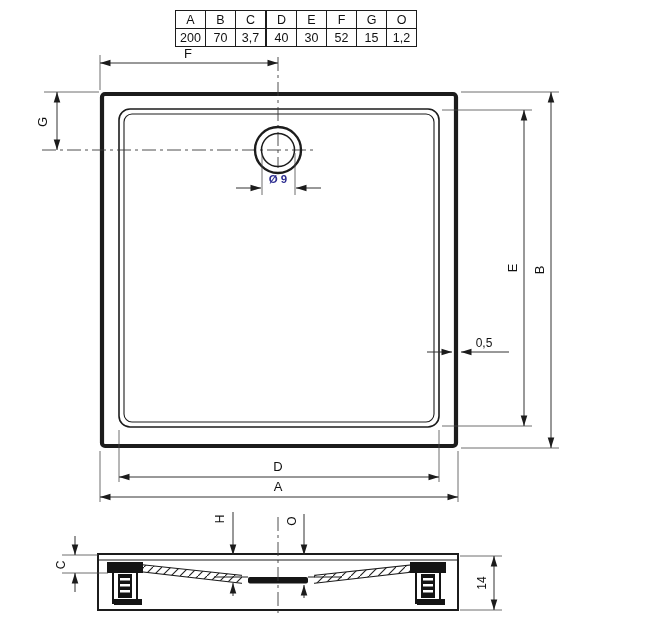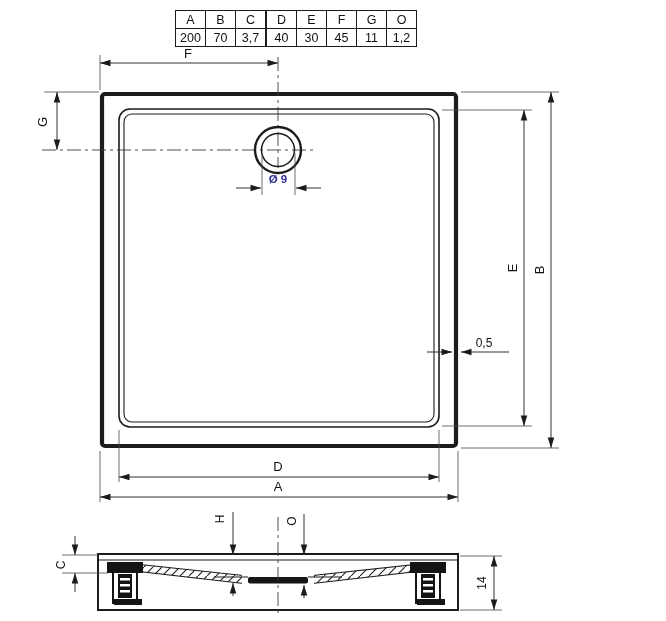--- a/index.html
+++ b/index.html
@@ -43,22 +43,22 @@
       <td>F</td>
       <td>G</td>
       <td>O</td>
     </tr>
     <tr>
       <td>200</td>
       <td>70</td>
       <td>3,7</td>
       <td class="thick-left">40</td>
       <td>30</td>
-      <td>45</td>
-      <td>11</td>
+      <td>52</td>
+      <td>15</td>
       <td>1,2</td>
     </tr>
   </tbody>
     </table>
 
   <svg class="drawing" width="666" height="621" viewBox="0 0 666 621">
     <defs>
       <marker id="arr" markerWidth="14" markerHeight="10" refX="11.5" refY="5" orient="auto-start-reverse" markerUnits="userSpaceOnUse">
         <path d="M11.5,5 L1,1.7 L1,8.3 Z" fill="#1c1c1c"></path>
       </marker>

